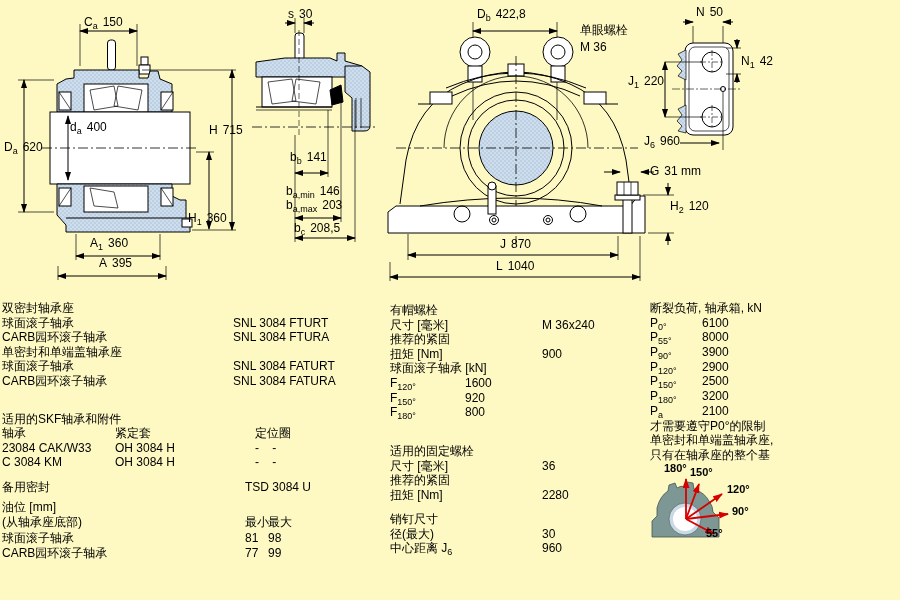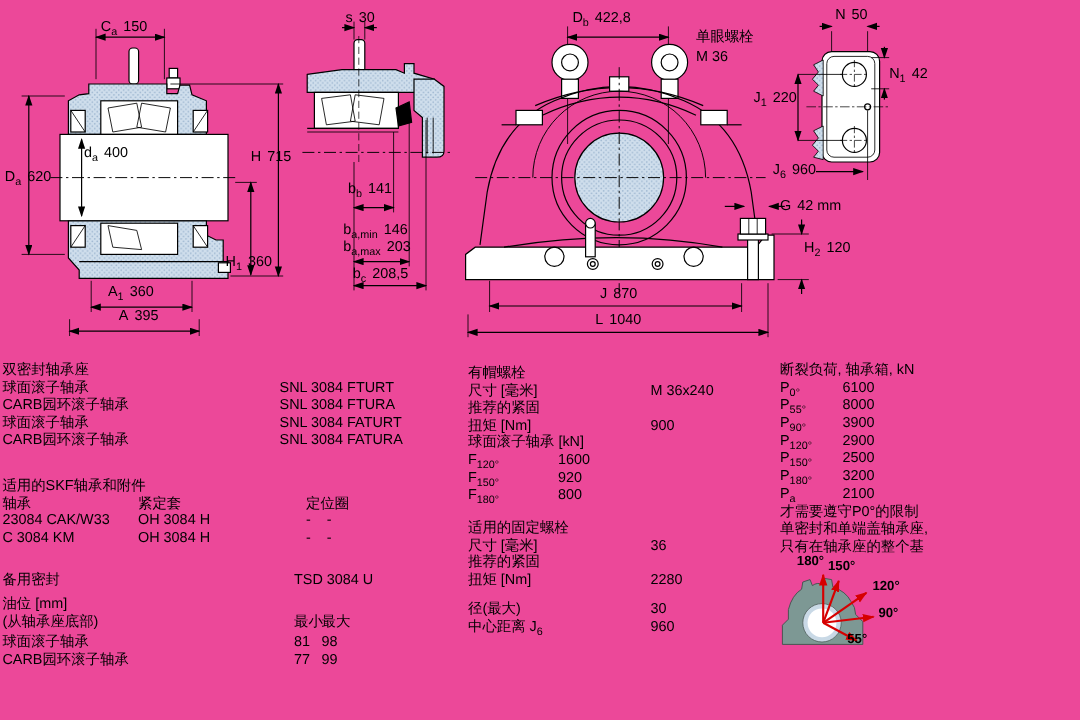--- a/index.html
+++ b/index.html
@@ -1,17 +1,17 @@
 <!DOCTYPE html>
 <html><head>
 <meta charset="utf-8">
 <style>
   html,body{margin:0;padding:0;background:#fff}
   body{font-family:"Liberation Sans","DejaVu Sans",sans-serif;color:#000}
-  .sheet{position:relative;width:900px;height:600px;background:#ec4899;overflow:hidden}
+  .sheet{position:relative;width:900px;height:600px;background:#fef9c3;overflow:hidden}
   svg.art{position:absolute;left:0;top:0;pointer-events:none}
   .dim{position:absolute;font-size:12px;white-space:nowrap;line-height:12px}
   .dim sub,.row sub{font-size:9px;line-height:0}
   .dim .val{margin-left:5px}
   .b{font-weight:normal}
   .col{position:absolute;font-size:12px}
   .row{position:relative;height:14.6px;line-height:14.6px;white-space:nowrap}
   .row2{height:15.5px;line-height:15.5px}
   .rowB{height:14.8px;line-height:14.8px}
   .rowC{height:14.7px;line-height:14.7px}
@@ -232,37 +232,38 @@
   <span class="dim" style="left:294px;top:222px"><span>b</span><sub>c</sub><span class="val">208,5</span></span>
   <span class="dim" style="left:477px;top:8px"><span>D</span><sub>b</sub><span class="val">422,8</span></span>
   <span class="dim b" style="left:580px;top:24px">单眼螺栓</span>
   <span class="dim" style="left:580px;top:41px">M 36</span>
   <span class="dim" style="left:500px;top:238px"><span>J</span><span class="val">870</span></span>
   <span class="dim" style="left:496px;top:260px"><span>L</span><span class="val">1040</span></span>
   <span class="dim" style="left:696px;top:6px"><span>N</span><span class="val">50</span></span>
   <span class="dim" style="left:741px;top:55px"><span>N</span><sub>1</sub><span class="val">42</span></span>
   <span class="dim" style="left:628px;top:75px"><span>J</span><sub>1</sub><span class="val">220</span></span>
   <span class="dim" style="left:644px;top:135px"><span>J</span><sub>6</sub><span class="val">960</span></span>
-  <span class="dim" style="left:650px;top:165px"><span>G</span><span class="val">42 mm</span></span>
+  <span class="dim" style="left:650px;top:165px"><span>G</span><span class="val">31 mm</span></span>
   <span class="dim" style="left:670px;top:200px"><span>H</span><sub>2</sub><span class="val">120</span></span>
 
   <div class="col" style="left:2px;top:295px;width:345px">
     <div style="margin-top:6px">
       <div class="row b">双密封轴承座</div>
       <div class="row"><span>球面滚子轴承</span><span class="v vx231">SNL 3084 FTURT</span></div>
       <div class="row"><span>CARB园环滚子轴承</span><span class="v vx231">SNL 3084 FTURA</span></div>
+      <div class="row b">单密封和单端盖轴承座</div>
       <div class="row"><span>球面滚子轴承</span><span class="v vx231">SNL 3084 FATURT</span></div>
       <div class="row"><span>CARB园环滚子轴承</span><span class="v vx231">SNL 3084 FATURA</span></div>
     </div>
     <div style="margin-top:23px">
       <div class="row b">适用的SKF轴承和附件</div>
       <div class="row b"><span>轴承</span><span class="v vx113">紧定套</span><span class="v vx253">定位圈</span></div>
       <div class="row"><span>23084 CAK/W33</span><span class="v vx113">OH 3084 H</span><span class="v vx253 pre">-    -</span></div>
       <div class="row"><span>C 3084 KM</span><span class="v vx113">OH 3084 H</span><span class="v vx253 pre">-    -</span></div>
-      <div style="margin-top:21px">
+      <div style="margin-top:10px">
         <div class="row"><span class="b">备用密封</span><span class="v vx243">TSD 3084 U</span></div>
       </div>
     </div>
     <div style="margin-top:5px">
       <div class="row2 row b">油位 [mm]</div>
       <div class="row2 row"><span>(从轴承座底部)</span><span class="v vx243">最小</span><span class="v vx266">最大</span></div>
       <div class="row2 row"><span>球面滚子轴承</span><span class="v vx243">81</span><span class="v vx266">98</span></div>
       <div class="row2 row"><span>CARB园环滚子轴承</span><span class="v vx243">77</span><span class="v vx266">99</span></div>
     </div>
   </div>
@@ -271,27 +272,28 @@
     <div style="margin-top:8px">
       <div class="row b">有帽螺栓</div>
       <div class="row"><span>尺寸 [毫米]</span><span class="v vx152">M 36x240</span></div>
       <div class="row"><span>推荐的紧固</span><span class="v vx152"></span></div>
       <div class="row"><span>扭矩 [Nm]</span><span class="v vx152">900</span></div>
       <div class="row"><span>球面滚子轴承 [kN]</span></div>
       <div class="row"><span>F</span><sub>120°</sub><span class="v vx75">1600</span></div>
       <div class="row"><span>F</span><sub>150°</sub><span class="v vx75">920</span></div>
       <div class="row"><span>F</span><sub>180°</sub><span class="v vx75">800</span></div>
     </div>
-    <div style="margin-top:12px">
+    <div style="margin-top:24px">
       <div class="rowB row b">适用的固定螺栓</div>
       <div class="rowB row"><span>尺寸 [毫米]</span><span class="v vx152">36</span></div>
       <div class="rowB row"><span>推荐的紧固</span><span class="v vx152"></span></div>
       <div class="rowB row"><span>扭矩 [Nm]</span><span class="v vx152">2280</span></div>
     </div>
     <div style="margin-top:9px">
+      <div class="rowC row b">销钉尺寸</div>
       <div class="rowC row"><span>径(最大)</span><span class="v vx152">30</span></div>
       <div class="rowC row"><span>中心距离 </span><span>J</span><sub>6</sub><span class="v vx152">960</span></div>
     </div>
   </div>
 
   <div class="col" style="left:650px;top:295px;width:248px">
     <div style="margin-top:6px">
       <div class="rowC row b">断裂负荷, 轴承箱, kN</div>
       <div class="rowC row"><span>P</span><sub>0°</sub><span class="v vx52">6100</span></div>
       <div class="rowC row"><span>P</span><sub>55°</sub><span class="v vx52">8000</span></div>

